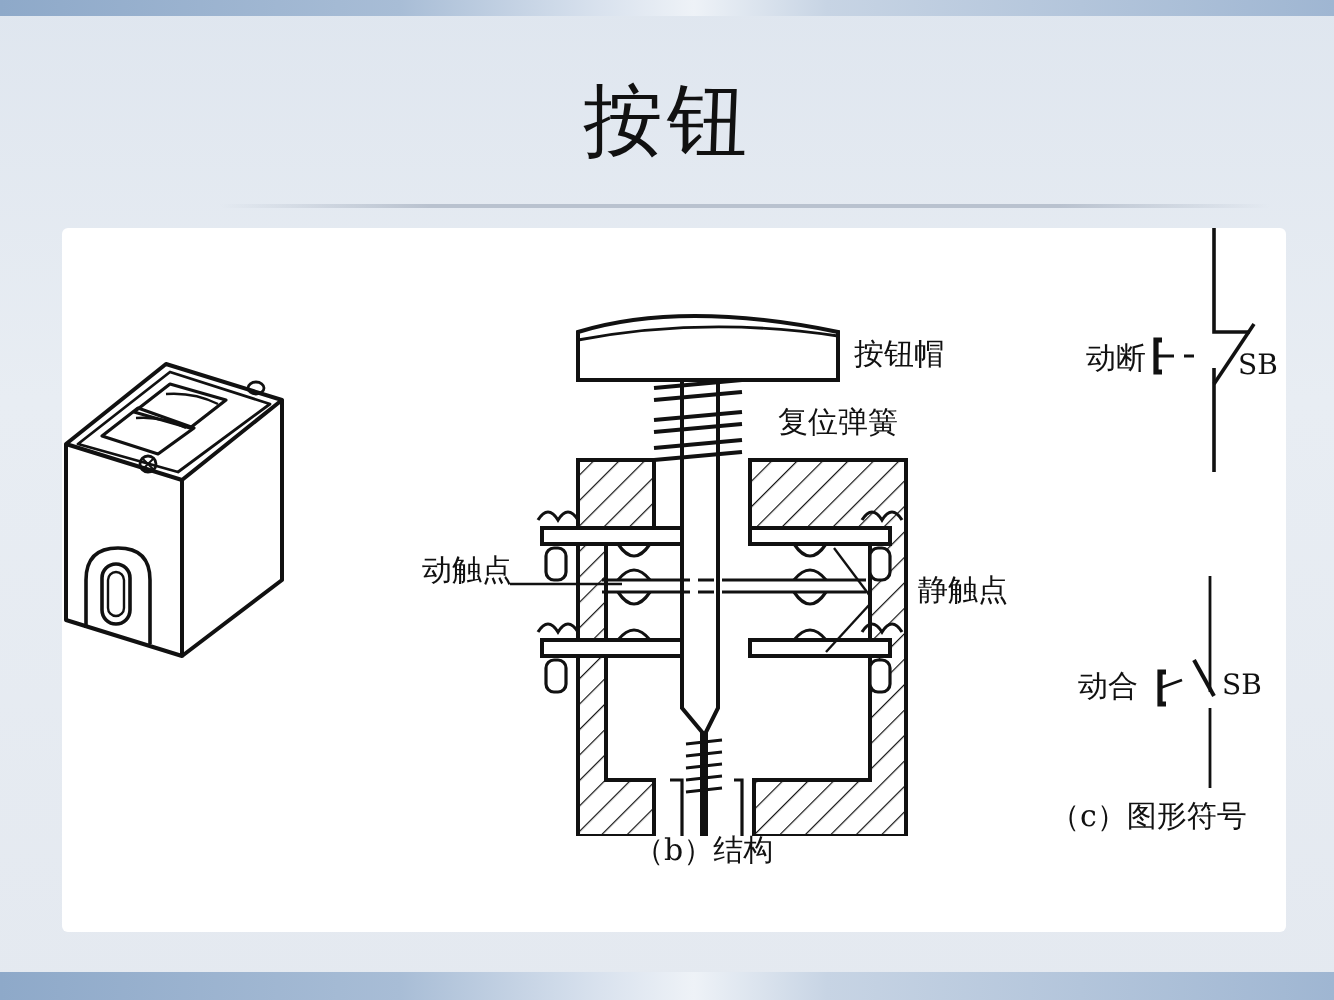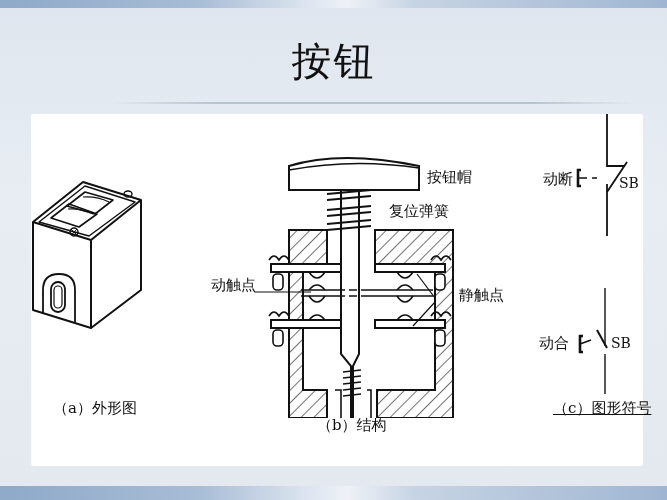--- a/index.html
+++ b/index.html
@@ -152,18 +152,17 @@
   <div class="lbl" style="left:396px; top:54px;">按钮帽</div>
   <div class="lbl" style="left:358px; top:88px;">复位弹簧</div>
   <div class="lbl" style="left:180px; top:162px;">动触点</div>
   <div class="lbl" style="left:428px; top:172px;">静触点</div>
 
   <div class="lbl" style="left:512px; top:56px;">动断</div>
   <div class="lbl" style="left:588px; top:60px; font-size:14px;">SB</div>
   <div class="lbl" style="left:508px; top:220px;">动合</div>
   <div class="lbl" style="left:580px; top:220px; font-size:14px;">SB</div>
 
-  <div class="lbl cap" style="left:22px; top:285px;">（a）外形图</div>
   <div class="lbl cap" style="left:286px; top:302px;">（b）结构</div>
-  <div class="lbl cap" style="left:522px; top:285px;text-decoration:underline;">（c）图形符号</div>
+  <div class="lbl cap" style="left:494px; top:285px;">（c）图形符号</div>
 </div>
 
 <div class="bottom-band"></div>
 
 </body></html>

